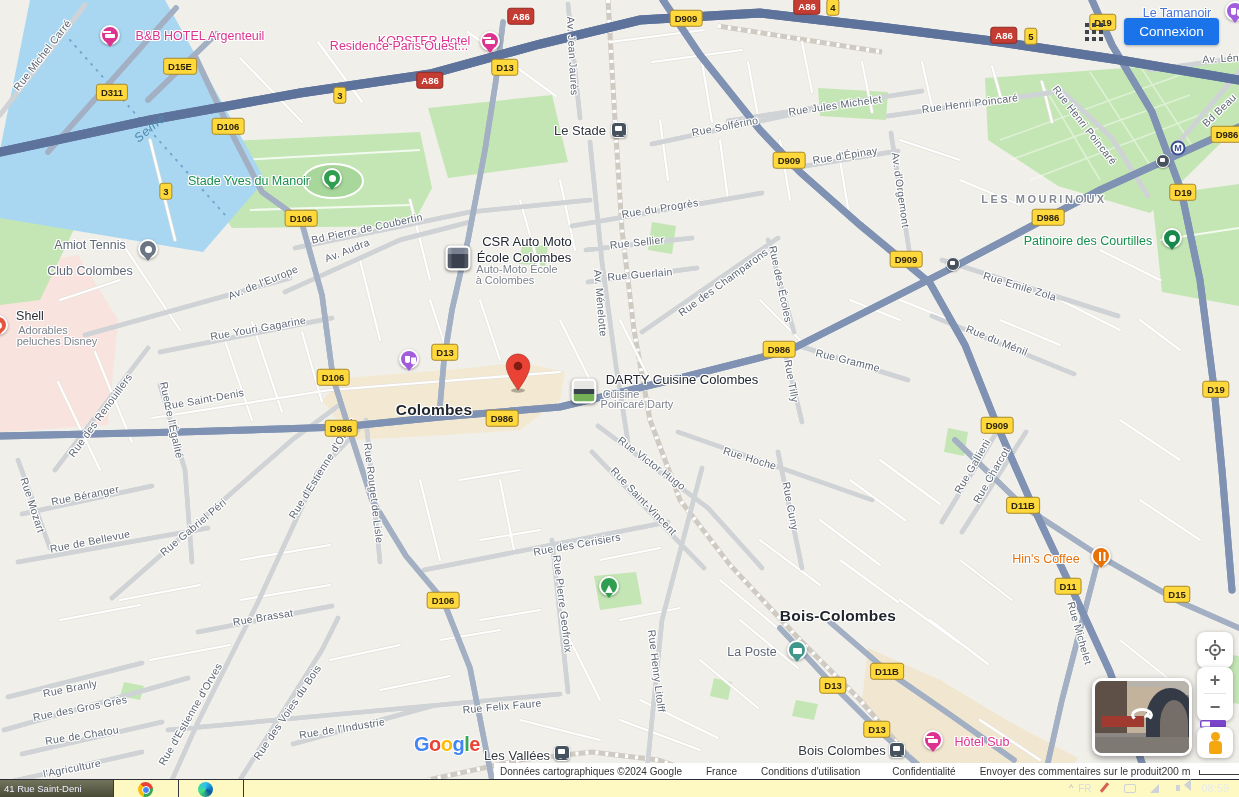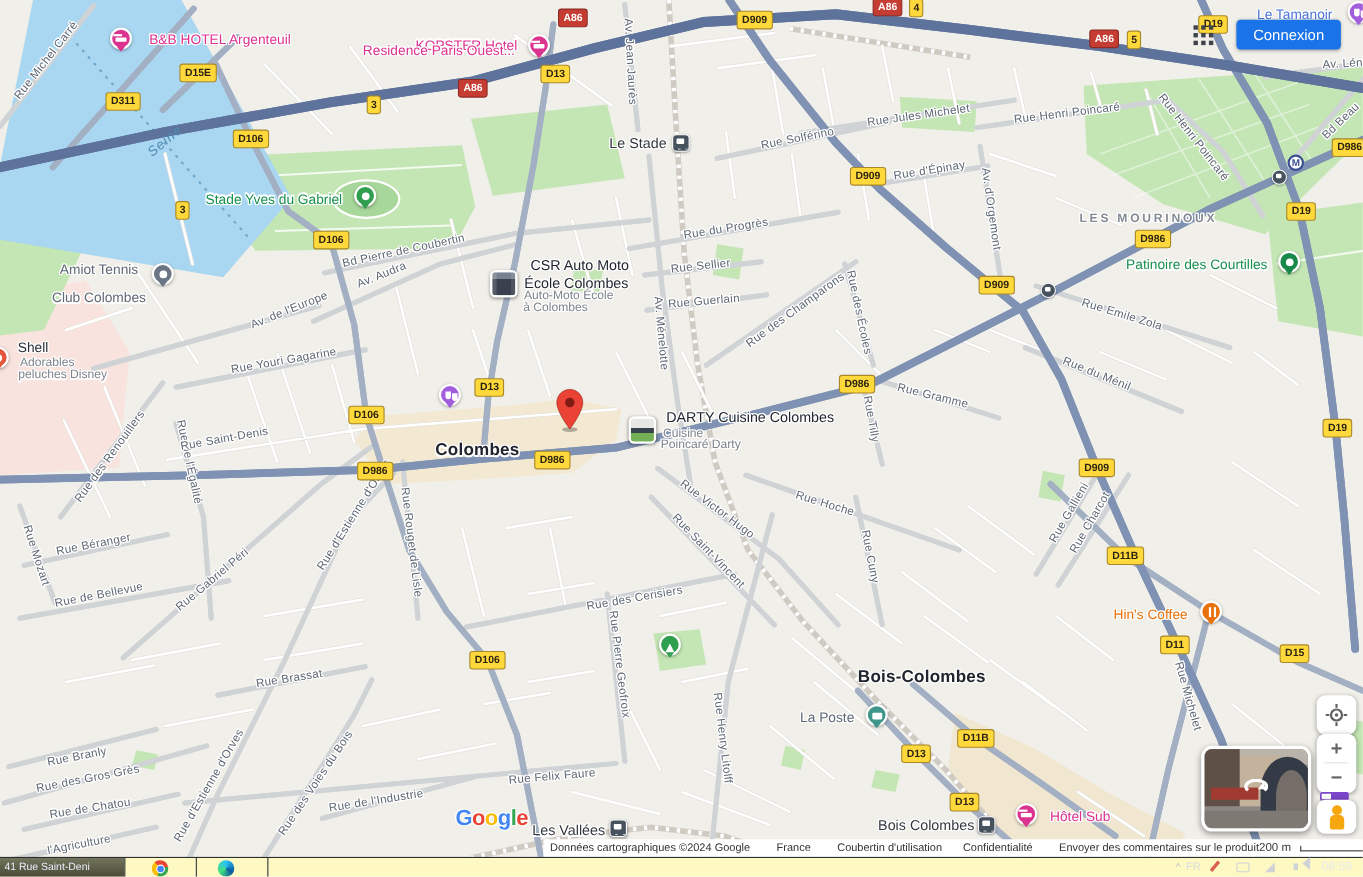--- a/index.html
+++ b/index.html
@@ -322,21 +322,21 @@
         <div class="sh r" style="left: 807px; top: 6px;">A86</div>
         <div class="sh r" style="left: 1004px; top: 35px;">A86</div>
         <div class="sh m" style="left: 340px; top: 95px;">3</div>
         <div class="sh m" style="left: 166px; top: 191px;">3</div>
         <div class="sh m" style="left: 833px; top: 7px;">4</div>
         <div class="sh m" style="left: 1031px; top: 36px;">5</div>
         <div class="lb pink" style="left: 200px; top: 36px;">B&amp;B HOTEL Argenteuil</div>
         <div class="lb pink" style="left: 424px; top: 41px;">KOPSTER Hotel</div>
         <div class="lb pink" style="left: 399px; top: 46px;">Residence Paris Ouest...</div>
         <div class="lb pink" style="left: 982px; top: 742px;">Hôtel Sub</div>
-        <div class="lb green" style="left: 249px; top: 181px;">Stade Yves du Gabriel</div>
+        <div class="lb green" style="left: 249px; top: 181px;">Stade Yves du Manoir</div>
         <div class="lb green" style="left: 1082px; top: 241px; padding-left: 12px;">Patinoire des Courtilles</div>
         <div class="lb dark" style="left: 30px; top: 316px;">Shell</div>
         <div class="lb subt" style="left: 43px; top: 330px;">Adorables</div>
         <div class="lb subt" style="left: 57px; top: 341px;">peluches Disney</div>
         <div class="lb graypoi" style="left: 90px; top: 245px;">Amiot Tennis</div>
         <div class="lb graypoi" style="left: 90px; top: 259px; margin-top: 12px;">Club Colombes</div>
         <div class="lb graypoi" style="left: 752px; top: 652px;">La Poste</div>
         <div class="lb title" style="left: 527px; top: 241px;">CSR Auto Moto</div>
         <div class="lb title" style="left: 524px; top: 257px;">École Colombes</div>
         <div class="lb subt" style="left: 517px; top: 269px;">Auto-Moto École</div>
@@ -419,22 +419,22 @@
       <div class="archin"></div>
       <div class="road"></div>
       <div class="arrow"></div>
     </div>
 
     <div id="glogo"><span style="color: rgb(66, 133, 244);">G</span><span style="color: rgb(234, 67, 53);">o</span><span style="color: rgb(251, 188, 5);">o</span><span style="color: rgb(66, 133, 244);">g</span><span style="color: rgb(52, 168, 83);">l</span><span style="color: rgb(234, 67, 53);">e</span></div>
 
     <div class="attr">
       <span style="margin-left:6px">Données cartographiques ©2024 Google</span>
       <span style="margin-left:24px">France</span>
-      <span style="margin-left:24px">Coubertin d'utilisation</span>
-      <span style="margin-left:19px">Confidentialité</span>
+      <span style="margin-left:24px">Conditions d'utilisation</span>
+      <span style="margin-left:32px">Confidentialité</span>
       <span style="margin-left:24px">Envoyer des commentaires sur le produit</span>
       <span class="scalebar">
         <span>200 m</span>
         <i class="bar"></i>
       </span>
     </div>
   </div>
 
   <div id="taskbar">
     <div class="tb-thumb">41 Rue Saint-Deni</div>

